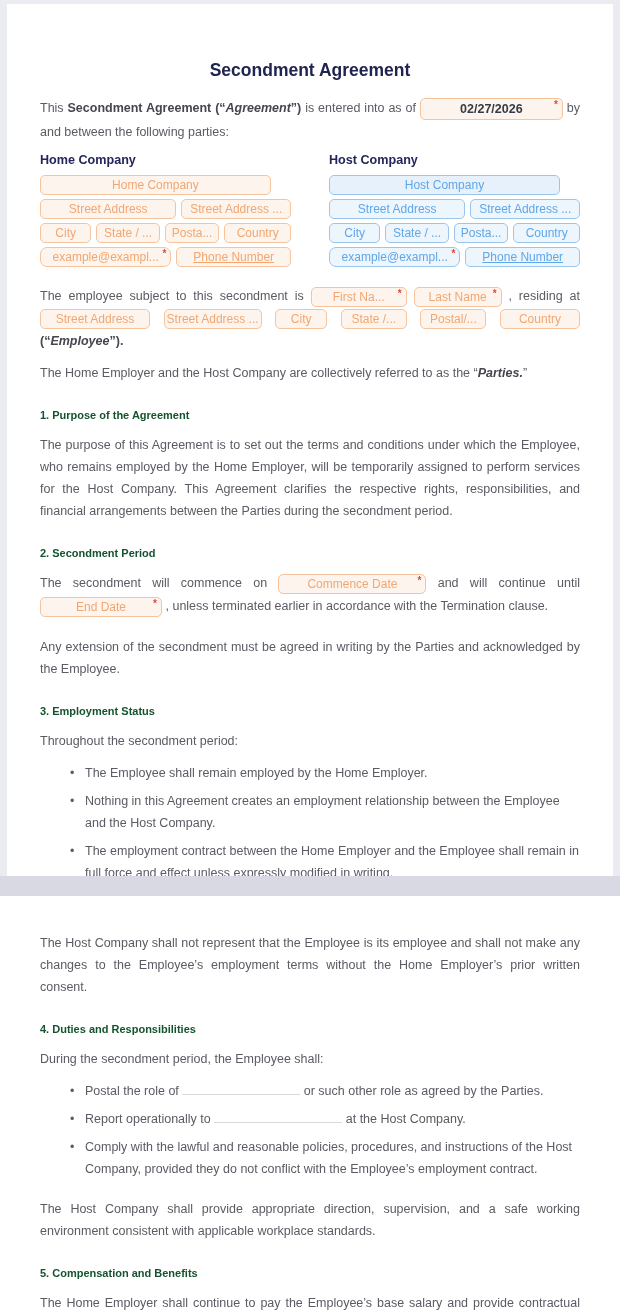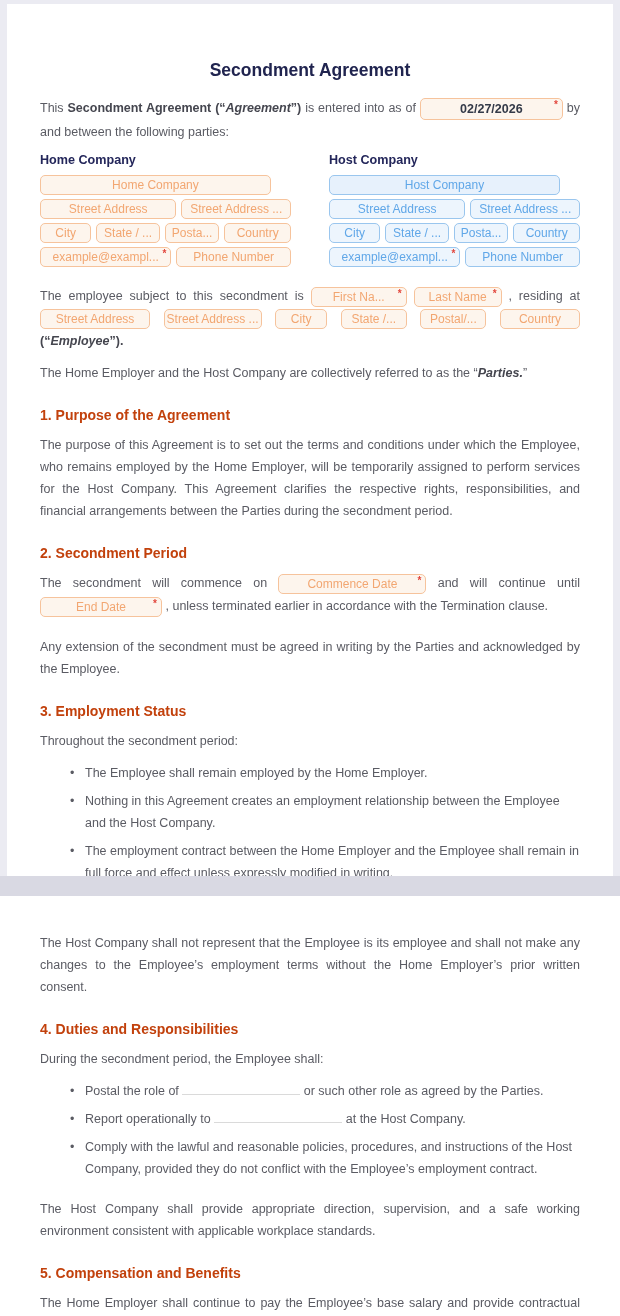--- a/index.html
+++ b/index.html
@@ -20,21 +20,21 @@
     text-align:center;
     color:#20244f;
     font-size:17.5px;
     font-weight:bold;
     margin:0 0 16px;
   }
   p{margin:0 0 10px;line-height:22px;text-align:justify;}
   .b-strong{font-weight:bold;color:#45464f;}
   .b-bi{font-weight:bold;font-style:italic;color:#45464f;}
   .sec-h{
-    color:#c2410c;font-weight:bold;font-size:14px;
+    color:#14532d;font-weight:bold;font-size:11px;
     margin:22px 0 10px;line-height:18px;text-align:left;
   }
 
   
   .fld{
     display:flex;align-items:center;justify-content:center;
     border:1px solid;border-radius:5px;height:20px;
     position:relative;font-size:12px;box-sizing:border-box;
     white-space:nowrap;overflow:hidden;
   }
@@ -48,21 +48,21 @@
   .fl{pointer-events:none;}
 
   
   .cols{display:flex;gap:38px;margin:4px 0 14px;}
   .col{flex:1;min-width:0;}
   .col-h{color:#23265a;font-weight:bold;font-size:12.6px;margin:0 0 8px;}
   .frow{display:flex;gap:5px;margin-bottom:4px;}
   .r1 .fld{flex:0 0 92%;}
   .r2 .f1{flex:1.25;} .r2 .f2{flex:1;}
   .r3 .c1{flex:0.8;} .r3 .c2{flex:1;} .r3 .c3{flex:0.85;} .r3 .c4{flex:1.05;}
-  .r4 .f1{flex:1.15;} .r4 .f2{flex:1;}
+  .r4 .f1{flex:1.15;border-radius:7px;} .r4 .f2{flex:1;text-decoration:underline;}
 
   
   .ifld{display:inline-flex;vertical-align:middle;margin:1px 0;}
   .w-date{width:143px;height:22px;color:#343a48;font-weight:bold;font-size:12.5px;}
   .w-first{width:96px;} .w-last{width:88px;}
   .w-es1{width:110px;} .w-es2{width:98px;} .w-ecity{width:52px;}
   .w-est{width:66px;} .w-epo{width:66px;} .w-eco{width:80px;}
   .w-commence{width:148px;} .w-end{width:122px;}
 
   

